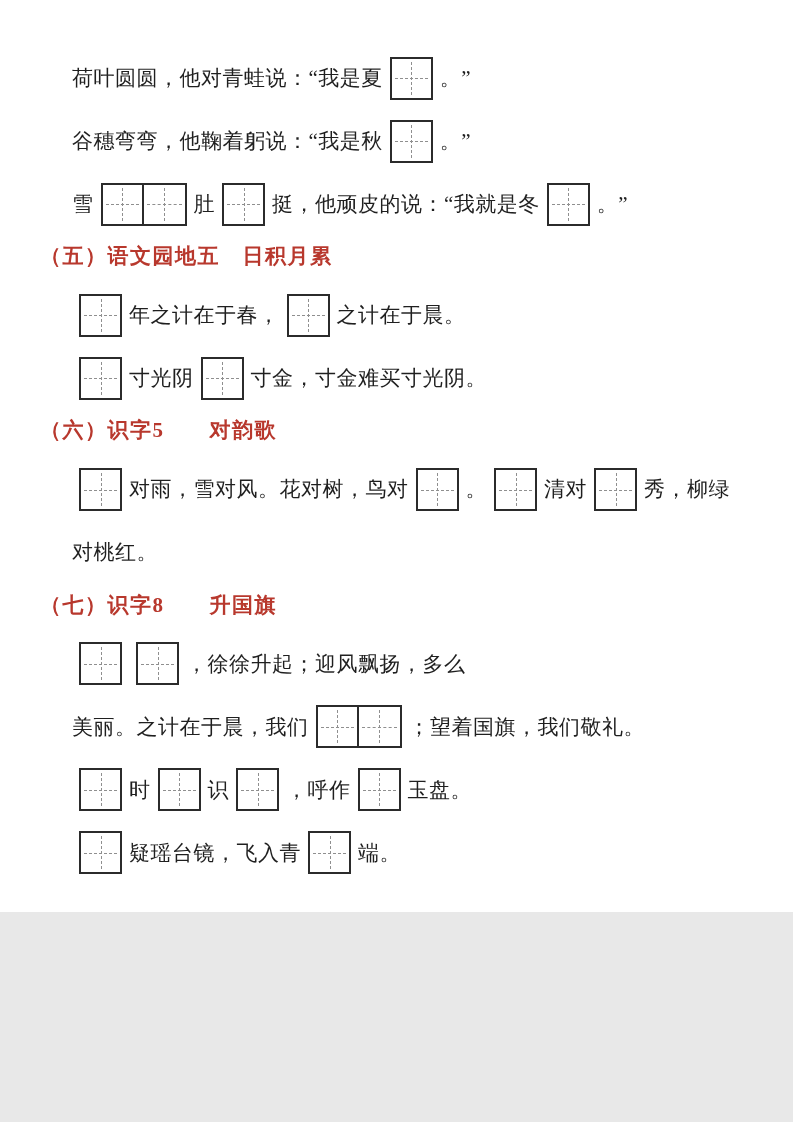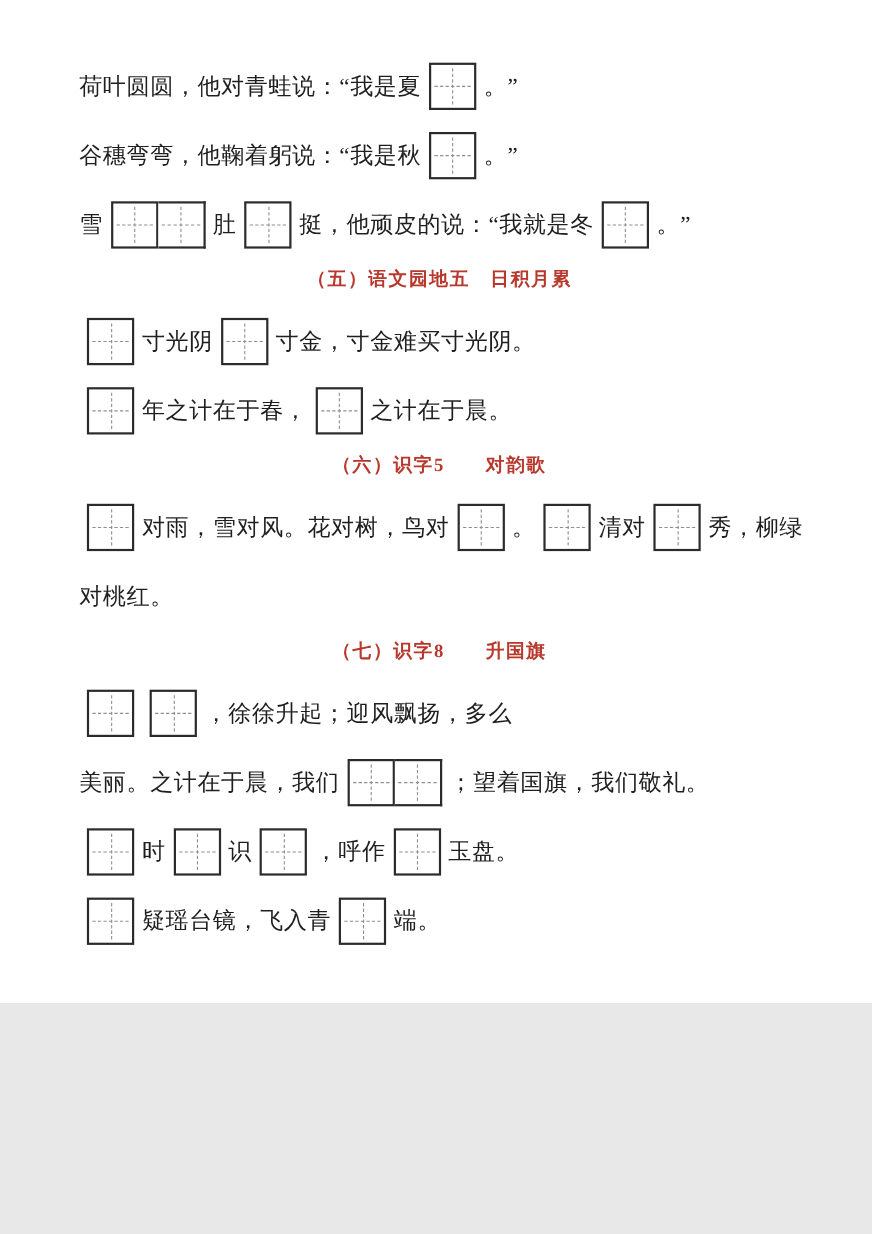--- a/index.html
+++ b/index.html
@@ -18,22 +18,22 @@
   .content{
     position:absolute;top:54px;left:72px;right:34px;
   }
   .line{
     display:flex;align-items:center;white-space:nowrap;
     min-height:48px;margin-bottom:15px;
     font-size:21px;letter-spacing:0.5px;
   }
   .txt{line-height:1.35;}
   .heading{
-    font-size:17px;font-weight:bold;color:var(--heading-color);
-    letter-spacing:1.5px;margin:13px 0 21px -32px;line-height:1.3;text-align:center;
+    font-size:21px;font-weight:bold;color:var(--heading-color);
+    letter-spacing:1.5px;margin:13px 0 21px -32px;line-height:1.3;
   }
   .tian{display:inline-flex;margin:0 7px;flex:none;}
   .cell{
     width:43px;height:43px;box-sizing:border-box;position:relative;
     border:2px solid var(--box-border);background:#fff;
   }
   .cell + .cell{border-left:none;}
   .cell::before{
     content:"";position:absolute;left:3px;right:3px;top:50%;
     border-top:1px dashed var(--box-dash);
@@ -81,35 +81,35 @@
         <span class="tian">
           <span class="cell"></span>
         </span>
         <span class="txt">。”</span>
       </div>
       <div class="heading">（五）语文园地五　日积月累</div>
       <div class="line">
         <span class="tian">
           <span class="cell"></span>
         </span>
+        <span class="txt">年之计在于春，</span>
+        <span class="tian">
+          <span class="cell"></span>
+        </span>
+        <span class="txt">之计在于晨。</span>
+      </div>
+      <div class="line">
+        <span class="tian">
+          <span class="cell"></span>
+        </span>
         <span class="txt">寸光阴</span>
         <span class="tian">
           <span class="cell"></span>
         </span>
         <span class="txt">寸金，寸金难买寸光阴。</span>
-      </div>
-      <div class="line">
-        <span class="tian">
-          <span class="cell"></span>
-        </span>
-        <span class="txt">年之计在于春，</span>
-        <span class="tian">
-          <span class="cell"></span>
-        </span>
-        <span class="txt">之计在于晨。</span>
       </div>
       <div class="heading">（六）识字5　　对韵歌</div>
       <div class="line">
         <span class="tian">
           <span class="cell"></span>
         </span>
         <span class="txt">对雨，雪对风。花对树，鸟对</span>
         <span class="tian">
           <span class="cell"></span>
         </span>

